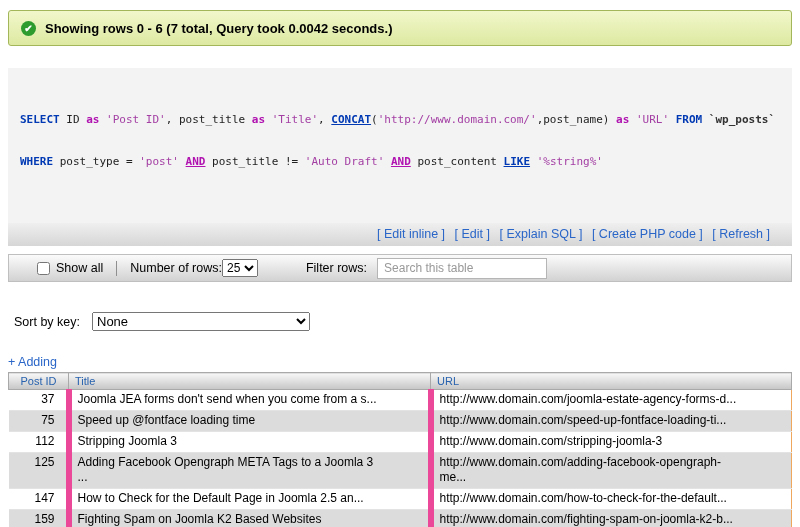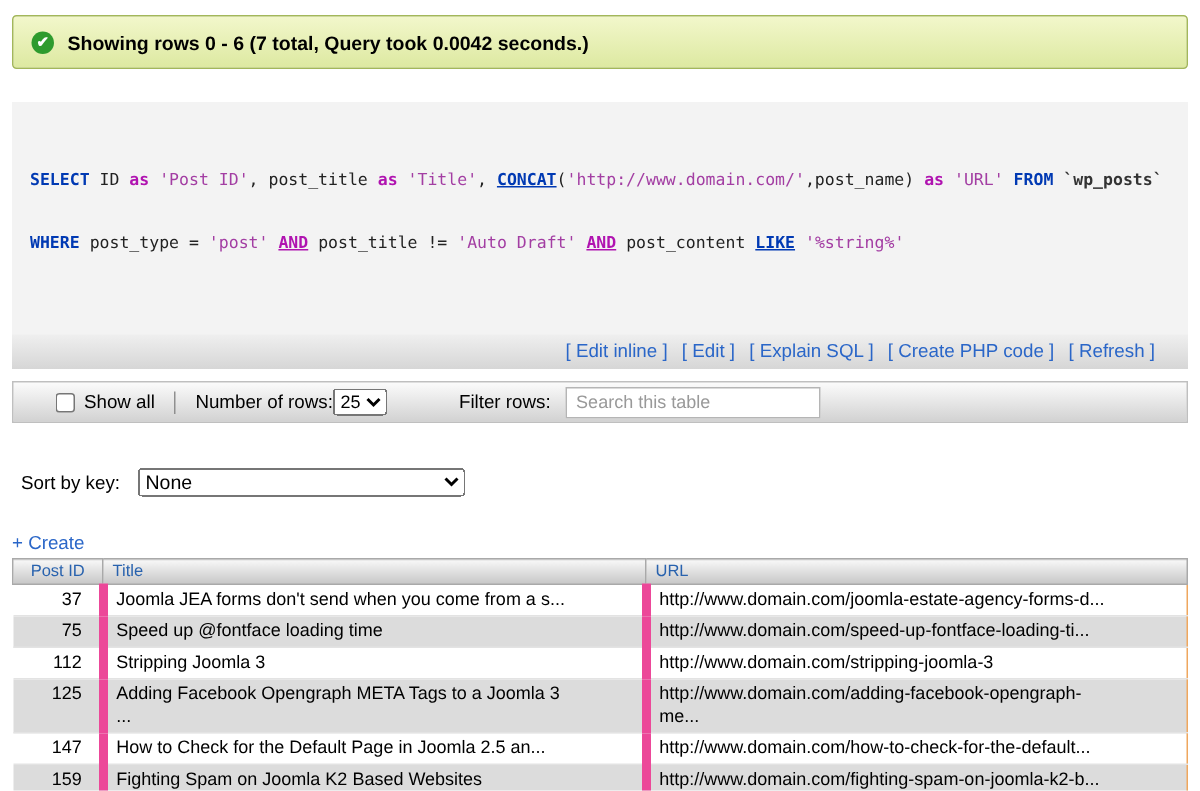--- a/index.html
+++ b/index.html
@@ -132,21 +132,21 @@
 
   
   <div class="sort-row">
     <span>Sort by key:</span>
     <select class="sort-select">
       <option>None</option>
     </select>
   </div>
 
   
-  <a class="options-link">+ Create</a>
+  <a class="options-link">+ Adding</a>
 
   
   <table class="results">
     <thead>
       <tr>
         <th class="c-id">Post ID</th>
         <th class="c-title">Title</th>
         <th class="c-url">URL</th>
       </tr>
     </thead>

